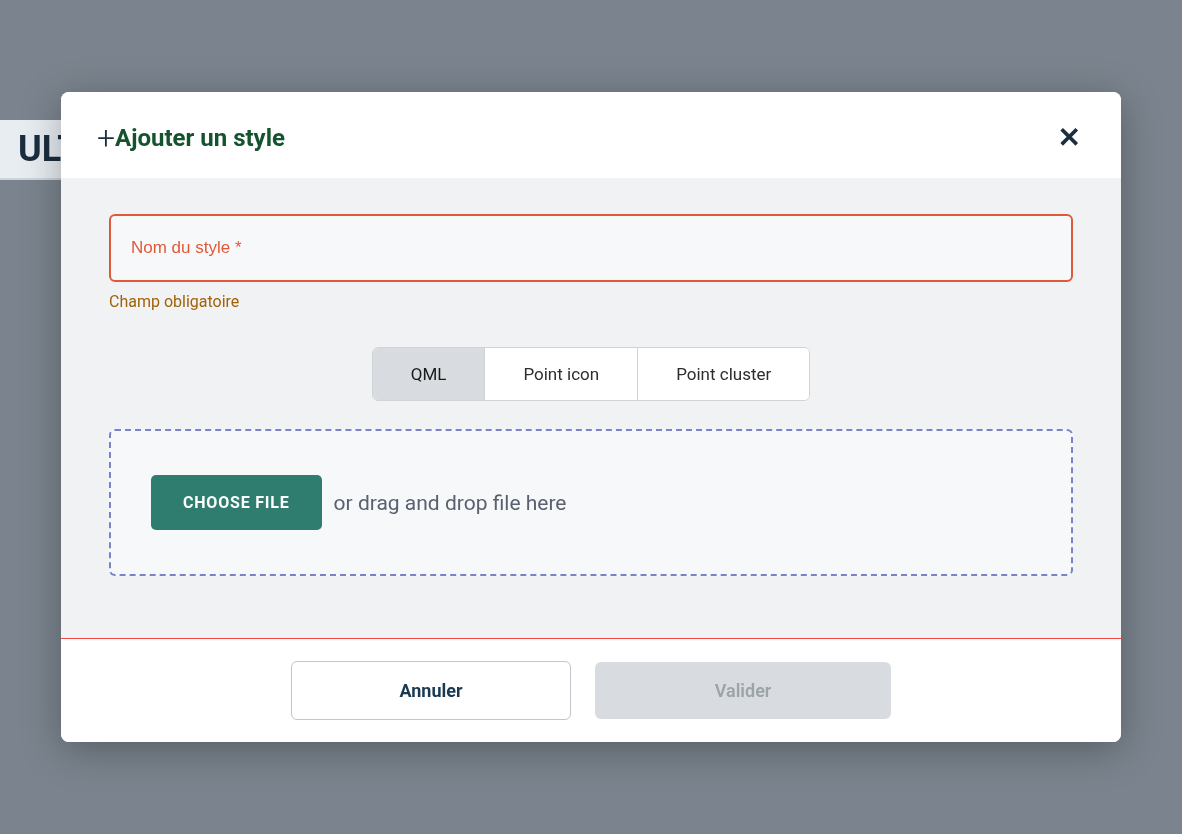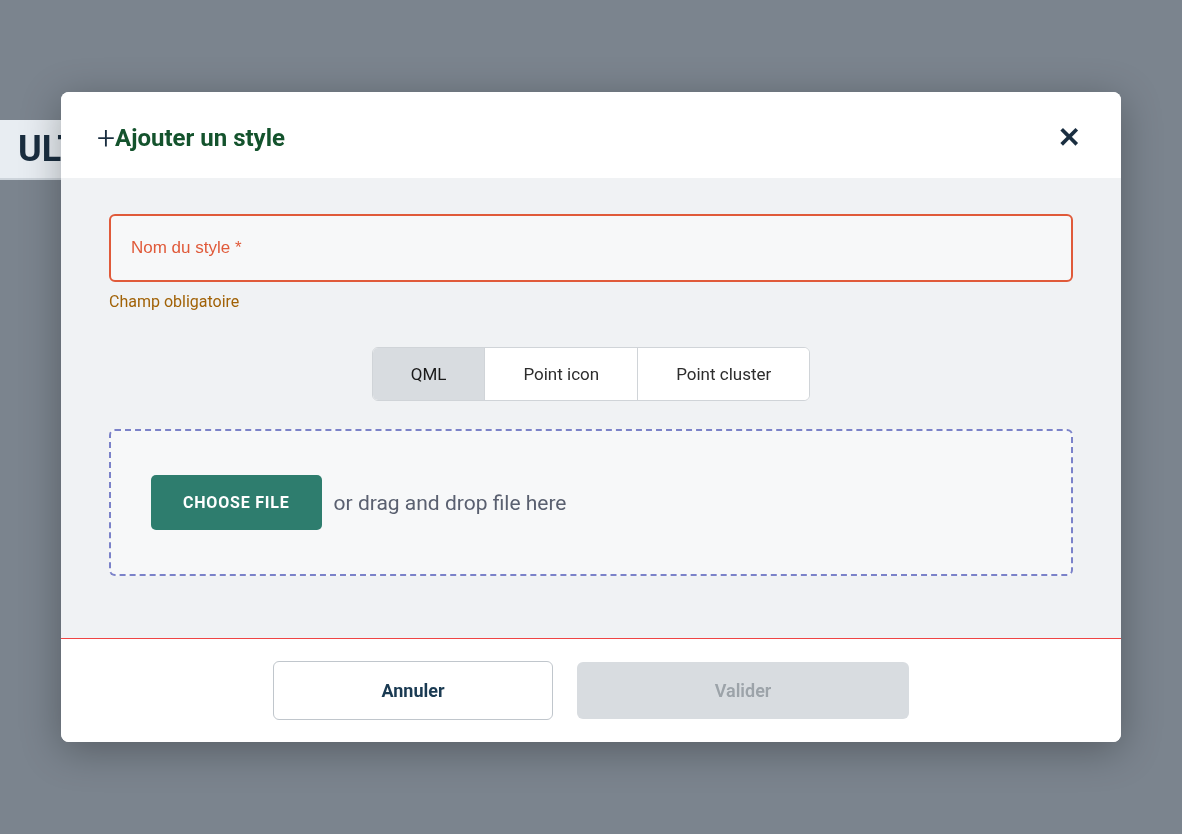--- a/index.html
+++ b/index.html
@@ -207,21 +207,21 @@
       cursor: pointer;
       font-family: inherit;
     }
 
     .btn-valider {
       background: #d8dce0;
       color: #9ca3a9;
       border: none;
       border-radius: 6px;
       padding: 18px 0;
-      width: 332px;
+      width: 296px;
       font-size: 18px;
       font-weight: 600;
       cursor: not-allowed;
       font-family: inherit;
     }
   </style>
 </head>
 <body>
 
 <div class="backdrop">

